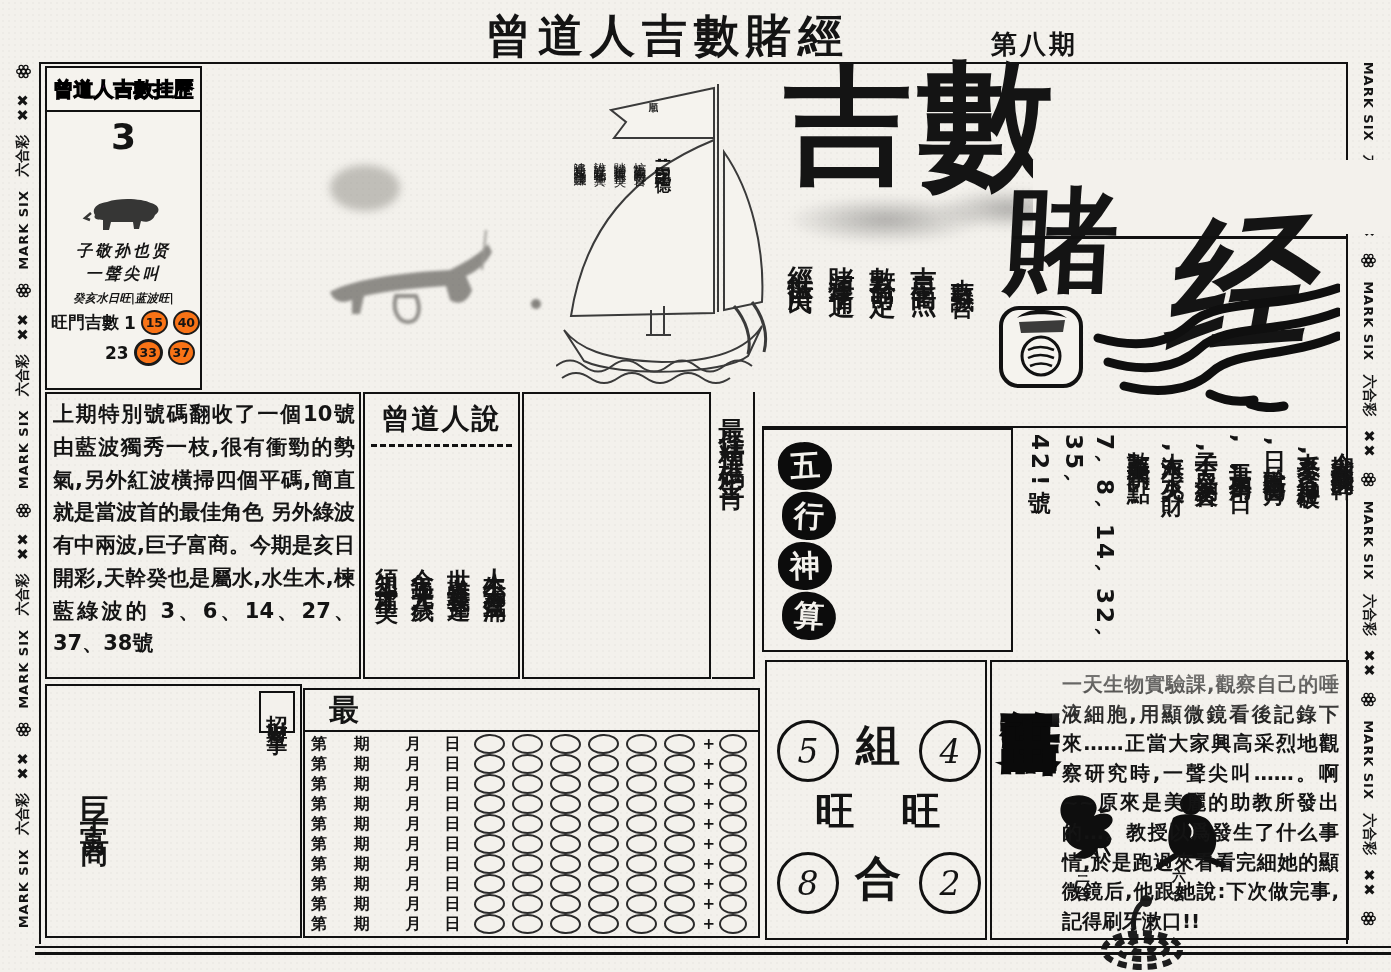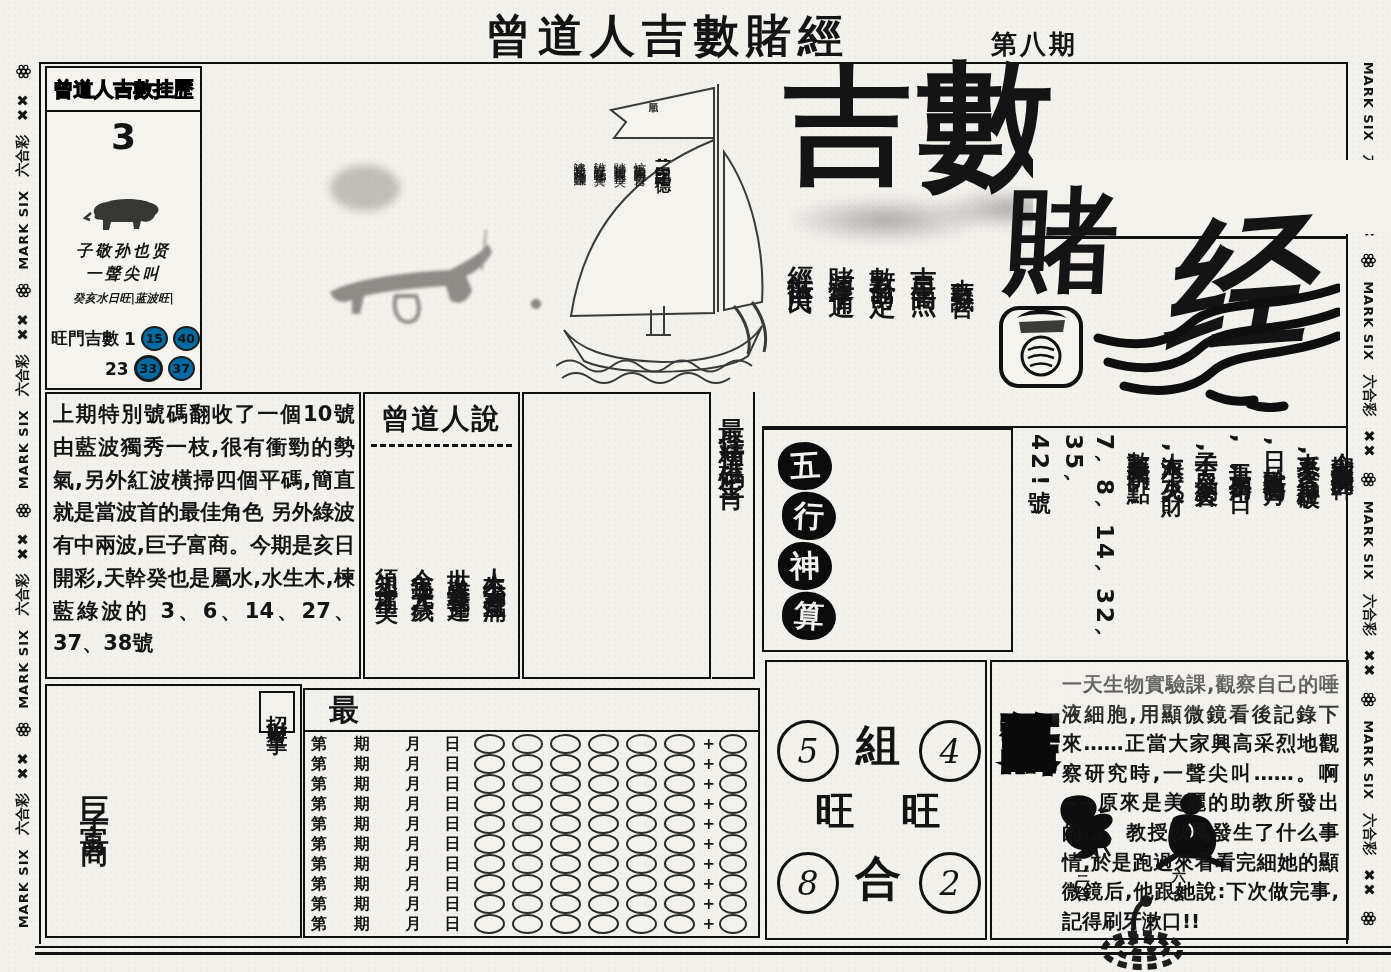--- a/index.html
+++ b/index.html
@@ -29,24 +29,24 @@
   .pubrow span{display:inline-block;}
   .publab{margin-right:6px;}
 
   
   .calbox{left:45px;top:66px;width:153px;height:320px;border:2px solid #111;background:#f5f3ee;}
   .cal-title{height:42px;border-bottom:2px solid #111;display:flex;align-items:center;justify-content:center;
              font-size:20px;font-weight:900;color:#701a75;-webkit-text-stroke:1.2px #000;letter-spacing:0px;}
   .cal-num{text-align:center;font-size:36px;font-weight:600;margin-top:4px;}
   .cal-poem{text-align:center;font-size:16px;font-weight:bold;font-style:italic;letter-spacing:3px;margin-top:2px;}
   .cal-note{text-align:center;font-size:11.5px;font-weight:bold;font-style:italic;margin-top:6px;}
-  .cal-lucky{font-size:17px;font-weight:900;margin:20px 0 0 4px;display:flex;align-items:center;gap:5px;}
+  .cal-lucky{font-size:17px;font-weight:900;margin:4px 0 0 4px;display:flex;align-items:center;gap:5px;}
   .cal-lucky2{margin-left:58px;margin-top:4px;}
   .circ{display:inline-flex;width:23px;height:21px;border:2px solid #1a1a1a;border-radius:50%;
-        align-items:center;justify-content:center;font-size:12.5px;font-weight:bold;background:#0369a1;}
+        align-items:center;justify-content:center;font-size:12.5px;font-weight:bold;background:#f97316;}
   .circ.dark{border-width:3.5px;}
 
   
   .smudge{filter:blur(4px);border-radius:50%;}
 
   
   .sailtext{left:568px;top:152px;width:150px;height:198px;}
   .sailtext .v{height:100%;}
   .boat-motto{font-size:16px;font-weight:900;letter-spacing:1px;margin-left:4px;}
   .boat-verse{font-size:12.5px;letter-spacing:2px;margin:0 3px;font-family:"DejaVu Serif",serif;}

